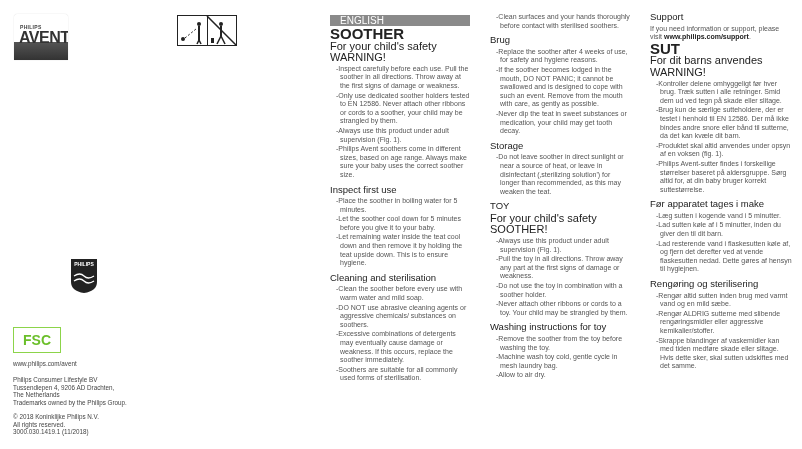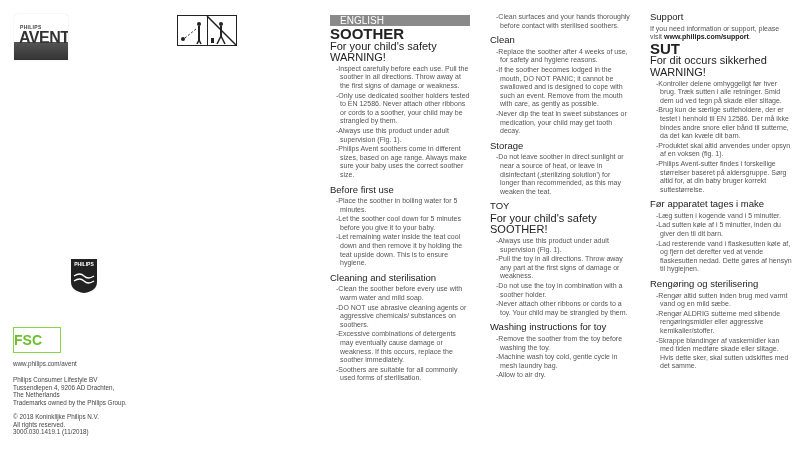--- a/index.html
+++ b/index.html
@@ -7,21 +7,21 @@
          font-family:"Liberation Sans", sans-serif; color:#333; }
   .abs { position:absolute; }
   .logo { left:14px; top:14px; width:54px; height:46px; border-radius:4px 4px 0 0; overflow:hidden;
           background:linear-gradient(#ffffff 0 60%, #555 60%, #333 100%); box-shadow:0 0 1px #bbb; }
   .logo .brand { position:absolute; left:6px; top:10px; font-size:5px; font-weight:bold; letter-spacing:0.3px; color:#444; }
   .logo .name { position:absolute; left:5px; top:15px; font-size:16px; font-weight:bold; letter-spacing:-0.5px; color:#333; }
   .pict { left:177px; top:15px; width:58px; height:29px; border:1.5px solid #222; }
   .pict .div { position:absolute; left:29px; top:0; width:1px; height:29px; background:#222; }
   .shield { left:70px; top:258px; width:28px; height:36px; }
   .fsc { left:13px; top:327px; width:46px; height:24px; border:1.5px solid #8cd44a; color:#6bbf2a;
-         font-size:14px; font-weight:bold; text-align:left; line-height:24px; }
+         font-size:14px; font-weight:bold; text-align:center; line-height:24px; }
   .foot { left:13px; font-size:6.3px; line-height:7.6px; color:#444; }
   .col { position:absolute; font-size:7px; line-height:8.6px; color:#555; }
   .lang { background:#8a8a8a; color:#fff; font-weight:normal; font-size:10px; height:11px; line-height:11px; padding-left:10px; margin-bottom:4px; }
   .h1 { font-weight:bold; font-size:15px; color:#222; margin:3px 0 3px 0; }
   .h2 { font-size:11px; color:#222; margin:3px 0 3px 0; }
   .h3 { font-weight:normal; font-size:9.5px; color:#222; margin:6px 0 3px 0; }
   ul { list-style:none; margin:0; padding:0 0 0 5px; }
   li { padding-left:5px; text-indent:-4px; margin-bottom:1px; }
   li::before { content:"-"; }
   .support { font-size:7px; line-height:8.6px; color:#555; }
@@ -81,40 +81,40 @@
   <div class="lang">ENGLISH</div>
   <div class="h1">SOOTHER</div>
   <div class="h2">For your child's safety</div>
   <div class="h2">WARNING!</div>
   <ul>
     <li>Inspect carefully before each use. Pull the soother in all directions. Throw away at the first signs of damage or weakness.</li>
     <li>Only use dedicated soother holders tested to EN 12586. Never attach other ribbons or cords to a soother, your child may be strangled by them.</li>
     <li>Always use this product under adult supervision (Fig. 1).</li>
     <li>Philips Avent soothers come in different sizes, based on age range. Always make sure your baby uses the correct soother size.</li>
   </ul>
-  <div class="h3">Before first use</div>
+  <div class="h3">Inspect first use</div>
   <ul>
     <li>Place the soother in boiling water for 5 minutes.</li>
     <li>Let the soother cool down for 5 minutes before you give it to your baby.</li>
     <li>Let remaining water inside the teat cool down and then remove it by holding the teat upside down. This is to ensure hygiene.</li>
   </ul>
   <div class="h3">Cleaning and sterilisation</div>
   <ul>
     <li>Clean the soother before every use with warm water and mild soap.</li>
     <li>DO NOT use abrasive cleaning agents or aggressive chemicals/ substances on soothers.</li>
     <li>Excessive combinations of detergents may eventually cause damage or weakness. If this occurs, replace the soother immediately.</li>
     <li>Soothers are suitable for all commonly used forms of sterilisation.</li>
   </ul>
 </div>
 
 <div class="col" style="left:490px; top:13px; width:140px;">
   <ul>
     <li>Clean surfaces and your hands thoroughly before contact with sterilised soothers.</li>
   </ul>
-  <div class="h3">Clean</div>
+  <div class="h3">Brug</div>
   <ul>
     <li>Replace the soother after 4 weeks of use, for safety and hygiene reasons.</li>
     <li>If the soother becomes lodged in the mouth, DO NOT PANIC; it cannot be swallowed and is designed to cope with such an event. Remove from the mouth with care, as gently as possible.</li>
     <li>Never dip the teat in sweet substances or medication, your child may get tooth decay.</li>
   </ul>
   <div class="h3">Storage</div>
   <ul>
     <li>Do not leave soother in direct sunlight or near a source of heat, or leave in disinfectant (‚sterilizing solution') for longer than recommended, as this may weaken the teat.</li>
   </ul>
   <div class="h3">TOY</div>
@@ -131,21 +131,21 @@
     <li>Remove the soother from the toy before washing the toy.</li>
     <li>Machine wash toy cold, gentle cycle in mesh laundry bag.</li>
     <li>Allow to air dry.</li>
   </ul>
 </div>
 
 <div class="col" style="left:650px; top:13px; width:142px;">
   <div class="h3" style="margin-top:0">Support</div>
   <div class="support"><span>If you need information or support, please visit </span><b>www.philips.com/support</b>.</div>
   <div class="h1">SUT</div>
-  <div class="h2">For dit occurs sikkerhed</div>
+  <div class="h2">For dit barns anvendes</div>
   <div class="h2">WARNING!</div>
   <ul>
     <li>Kontroller delene omhyggeligt før hver brug. Træk sutten i alle retninger. Smid dem ud ved tegn på skade eller slitage.</li>
     <li>Brug kun de særlige sutteholdere, der er testet i henhold til EN 12586. Der må ikke bindes andre snore eller bånd til sutterne, da det kan kvæle dit barn.</li>
     <li>Produktet skal altid anvendes under opsyn af en voksen (fig. 1).</li>
     <li>Philips Avent-sutter findes i forskellige størrelser baseret på aldersgruppe. Sørg altid for, at din baby bruger korrekt suttestørrelse.</li>
   </ul>
   <div class="h3">Før apparatet tages i make</div>
   <ul>
     <li>Læg sutten i kogende vand i 5 minutter.</li>

